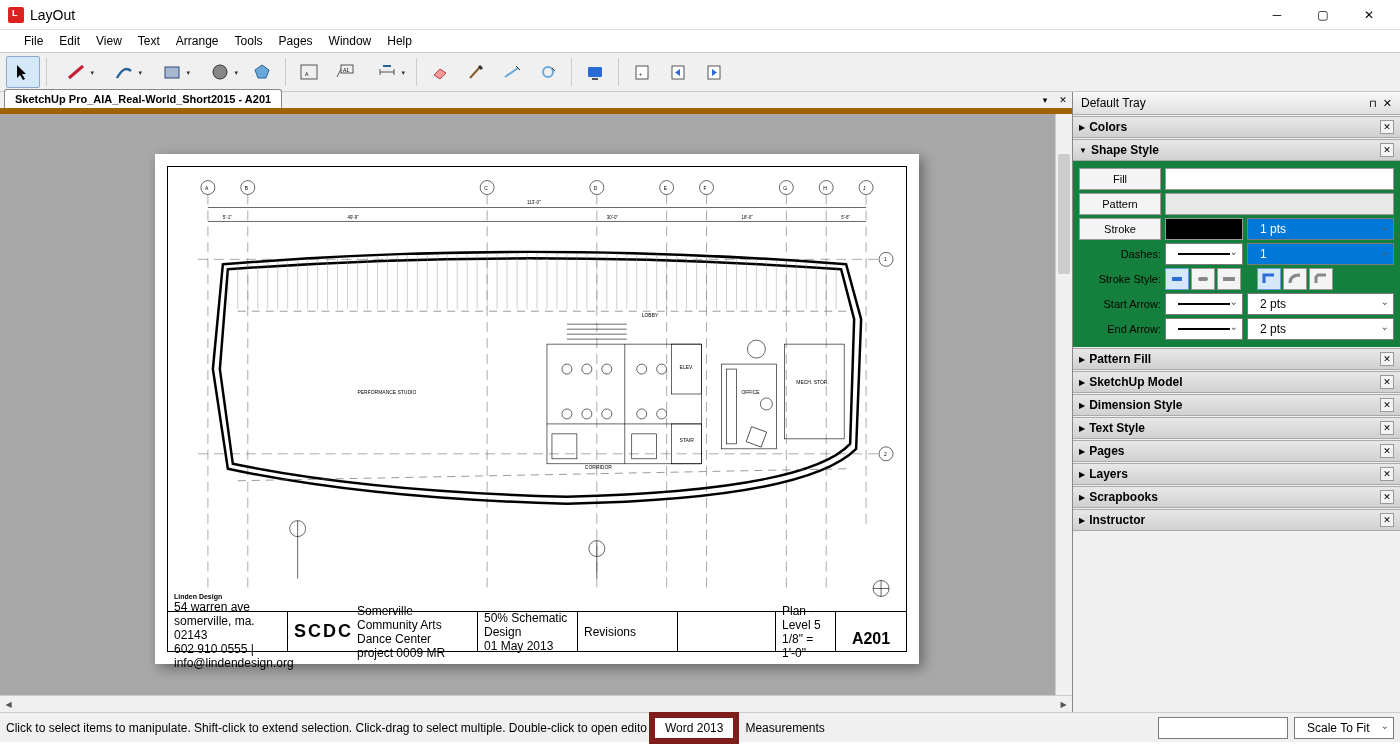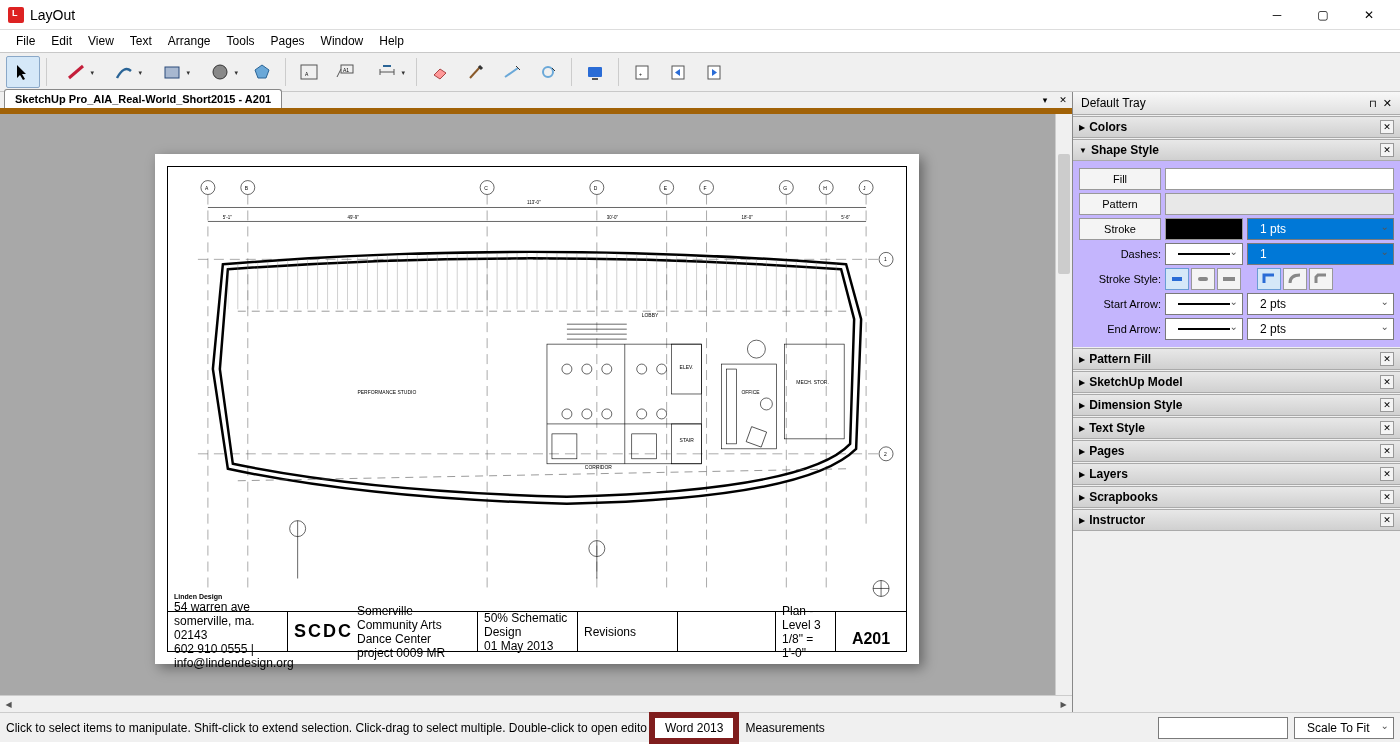--- a/index.html
+++ b/index.html
@@ -5,21 +5,21 @@
 * { box-sizing: border-box; margin: 0; padding: 0; font-family: "Segoe UI", Tahoma, sans-serif; font-size: 12px; }
 html, body { width: 1400px; height: 744px; overflow: hidden; background: #fff; }
 
 .titlebar { height: 30px; display: flex; align-items: center; padding: 0 8px; border-bottom: 1px solid #ddd; }
 .titlebar .app-icon { width: 16px; height: 16px; background: #d22; margin-right: 6px; border-radius: 2px; position: relative; }
 .titlebar .app-icon::after { content: "L"; position: absolute; color: #fff; font-size: 9px; font-weight: bold; left: 4px; top: 1px; }
 .titlebar .title { flex: 1; font-size: 14px; }
 .win-controls { display: flex; gap: 0; }
 .win-btn { width: 46px; height: 30px; display: flex; align-items: center; justify-content: center; cursor: pointer; }
 
-.menubar { height: 22px; display: flex; align-items: center; padding: 0 8px; background: #fff; }
+.menubar { height: 22px; display: flex; align-items: center; padding: 0 16px; background: #fff; }
 .menubar .menu-item { padding: 2px 8px; cursor: pointer; font-size: 12px; }
 
 .toolbar { height: 40px; display: flex; align-items: center; background: #f0f0f0; border-top: 1px solid #c8c8c8; border-bottom: 1px solid #c8c8c8; padding: 2px 6px; gap: 2px; }
 .tool-btn { width: 34px; height: 32px; display: flex; align-items: center; justify-content: center; cursor: pointer; border: 1px solid transparent; border-radius: 2px; position: relative; }
 .tool-btn.active { background: #d5e8f8; border-color: #8aa8c8; }
 .tool-btn.dd { width: 46px; }
 .tool-btn.dd::after { content: "▾"; font-size: 7px; position: absolute; right: 4px; top: 12px; color: #333; }
 .tool-sep { width: 1px; height: 28px; background: #ccc; margin: 0 4px; }
 
 .workspace { display: flex; height: 620px; }
@@ -53,21 +53,21 @@
 .tray-title { background: linear-gradient(#f8f8f8,#e0e0e0); padding: 4px 8px; font-size: 12px; border-bottom: 1px solid #aaa; display: flex; align-items: center; }
 .tray-title .spacer { flex: 1; }
 .tray-title .pin { font-size: 10px; cursor: pointer; margin-right: 6px; }
 .tray-title .x { font-size: 11px; cursor: pointer; }
 
 .panel-hdr { background: linear-gradient(#e8e8e8,#d0d0d0); border: 1px solid #aaa; border-left: none; border-right: none; padding: 3px 6px; display: flex; align-items: center; cursor: pointer; margin-top: 1px; }
 .panel-hdr .arrow { font-size: 8px; margin-right: 4px; }
 .panel-hdr .label { font-size: 12px; font-weight: bold; flex: 1; }
 .panel-hdr .x { width: 14px; height: 14px; display: flex; align-items: center; justify-content: center; border: 1px solid #999; background: #f4f4f4; font-size: 9px; cursor: pointer; }
 
-.panel-body { background: #c4b5fd; padding: 4px 6px; }
+.panel-body { background: #15803d; padding: 4px 6px; }
 .form-row { display: flex; align-items: center; margin: 3px 0; gap: 4px; }
 .form-row .lbl { width: 82px; text-align: right; font-size: 11px; }
 .form-row .lbl-btn { width: 82px; text-align: center; font-size: 11px; border: 1px solid #999; background: #f4f4f4; padding: 4px 0; cursor: pointer; }
 .swatch { height: 22px; border: 1px solid #999; background: #fff; }
 .swatch.wide { flex: 1; }
 .swatch.black { background: #000; width: 78px; }
 .combo { height: 22px; border: 1px solid #7a7a7a; background: #fff; display: flex; align-items: center; padding: 0 12px; position: relative; }
 .combo::after { content: "⌄"; position: absolute; right: 4px; top: 2px; font-size: 10px; color: #555; }
 .combo.sel { background: #0078d7; color: #fff; }
 .combo.flex { flex: 1; }
@@ -422,21 +422,21 @@
             </div>
             <div class="mid">
               <span>50% Schematic Design</span>
               <span>01 May 2013</span>
             </div>
             <div class="mid">
                 <span>Revisions</span>
               </div>
             <div class="spc"></div>
             <div class="mid" style="width:60px">
-              <span>Plan - Level 3</span>
+              <span>Plan - Level 5</span>
               <span>1/8" = 1'-0"</span>
             </div>
             <div class="sheet">
                 <span class="num">A201</span>
               </div>
           </div>
         </div>
       </div>
       <div class="canvas-vscroll">
           <div class="thumb"></div>

